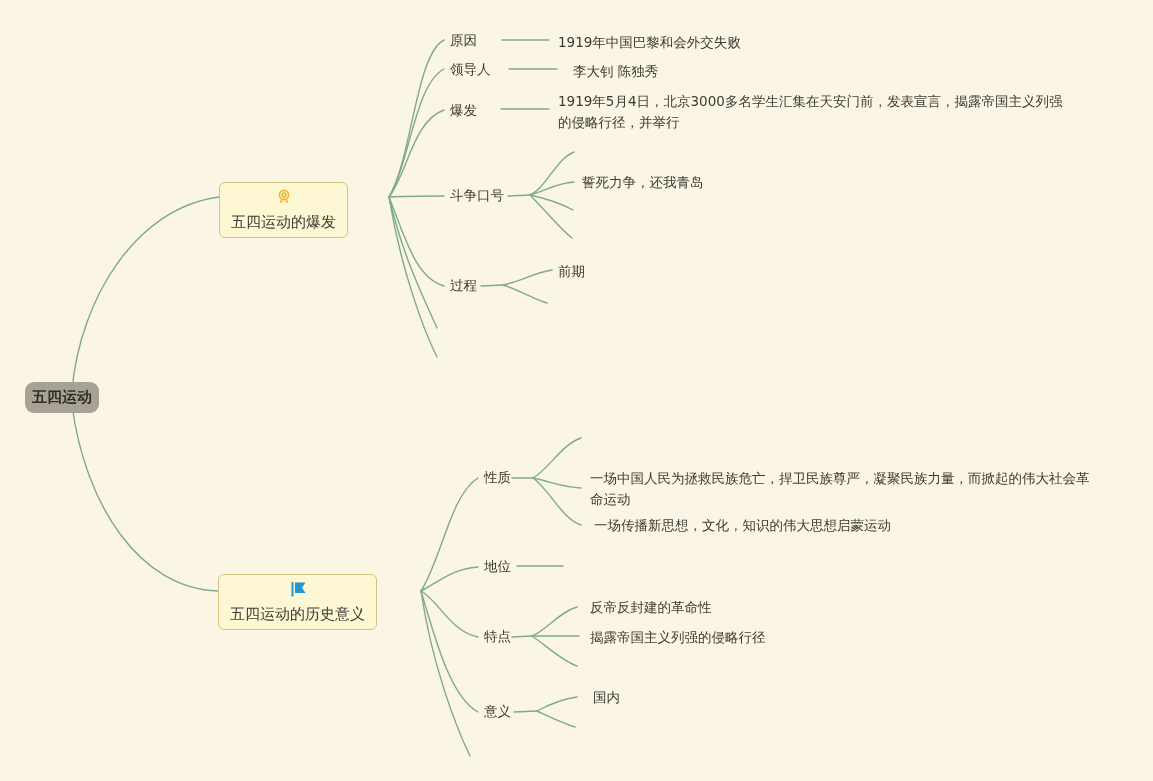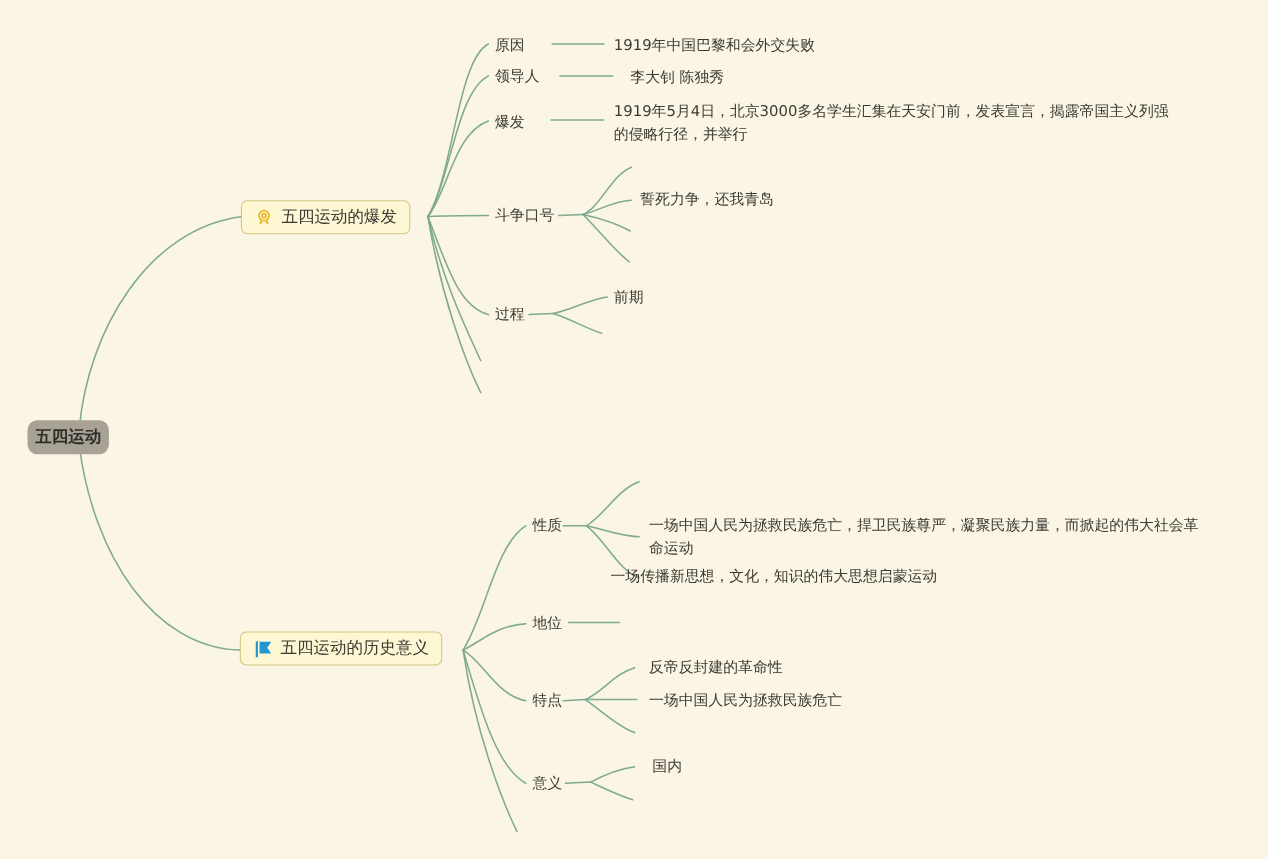--- a/index.html
+++ b/index.html
@@ -40,20 +40,21 @@
     padding:6px 7px;
     border-radius:9px;
   }
   .topic-node{
     background:var(--topic-fill);
     border:1.5px solid var(--topic-border);
     border-radius:6px;
     color:var(--text);
     font-size:15px;
     padding:5px 11px;
+    flex-direction:column;
   }
   .label{
     position:absolute;
     color:var(--text);
     font-size:13.5px;
     white-space:nowrap;
     transform:translateY(-50%);
   }
   .content{
     position:absolute;
@@ -160,18 +161,18 @@
   <div class="content wrap" style="left:558px;top:91px;">1919年5月4日，北京3000多名学生汇集在天安门前，发表宣言，揭露帝国主义列强的侵略行径，并举行</div>
   <div class="content single" style="left:582px;top:182px;">誓死力争，还我青岛</div>
   <div class="content single" style="left:558px;top:271px;">前期</div>
 
   <div class="label" style="left:484px;top:478px;">性质</div>
   <div class="label" style="left:484px;top:567px;">地位</div>
   <div class="label" style="left:484px;top:637px;">特点</div>
   <div class="label" style="left:484px;top:712px;">意义</div>
 
   <div class="content wrap" style="left:590px;top:468px;">一场中国人民为拯救民族危亡，捍卫民族尊严，凝聚民族力量，而掀起的伟大社会革命运动</div>
-  <div class="content single" style="left:555px;top:525px;">一场传播新思想，文化，知识的伟大思想启蒙运动</div>
+  <div class="content single" style="left:594px;top:525px;">一场传播新思想，文化，知识的伟大思想启蒙运动</div>
   <div class="content single" style="left:590px;top:607px;">反帝反封建的革命性</div>
-  <div class="content single" style="left:590px;top:637px;">一场中国人民为拯救民族危亡</div>
+  <div class="content single" style="left:590px;top:637px;">揭露帝国主义列强的侵略行径</div>
   <div class="content single" style="left:593px;top:697px;">国内</div>
 
 </div>
 
 </body></html>

